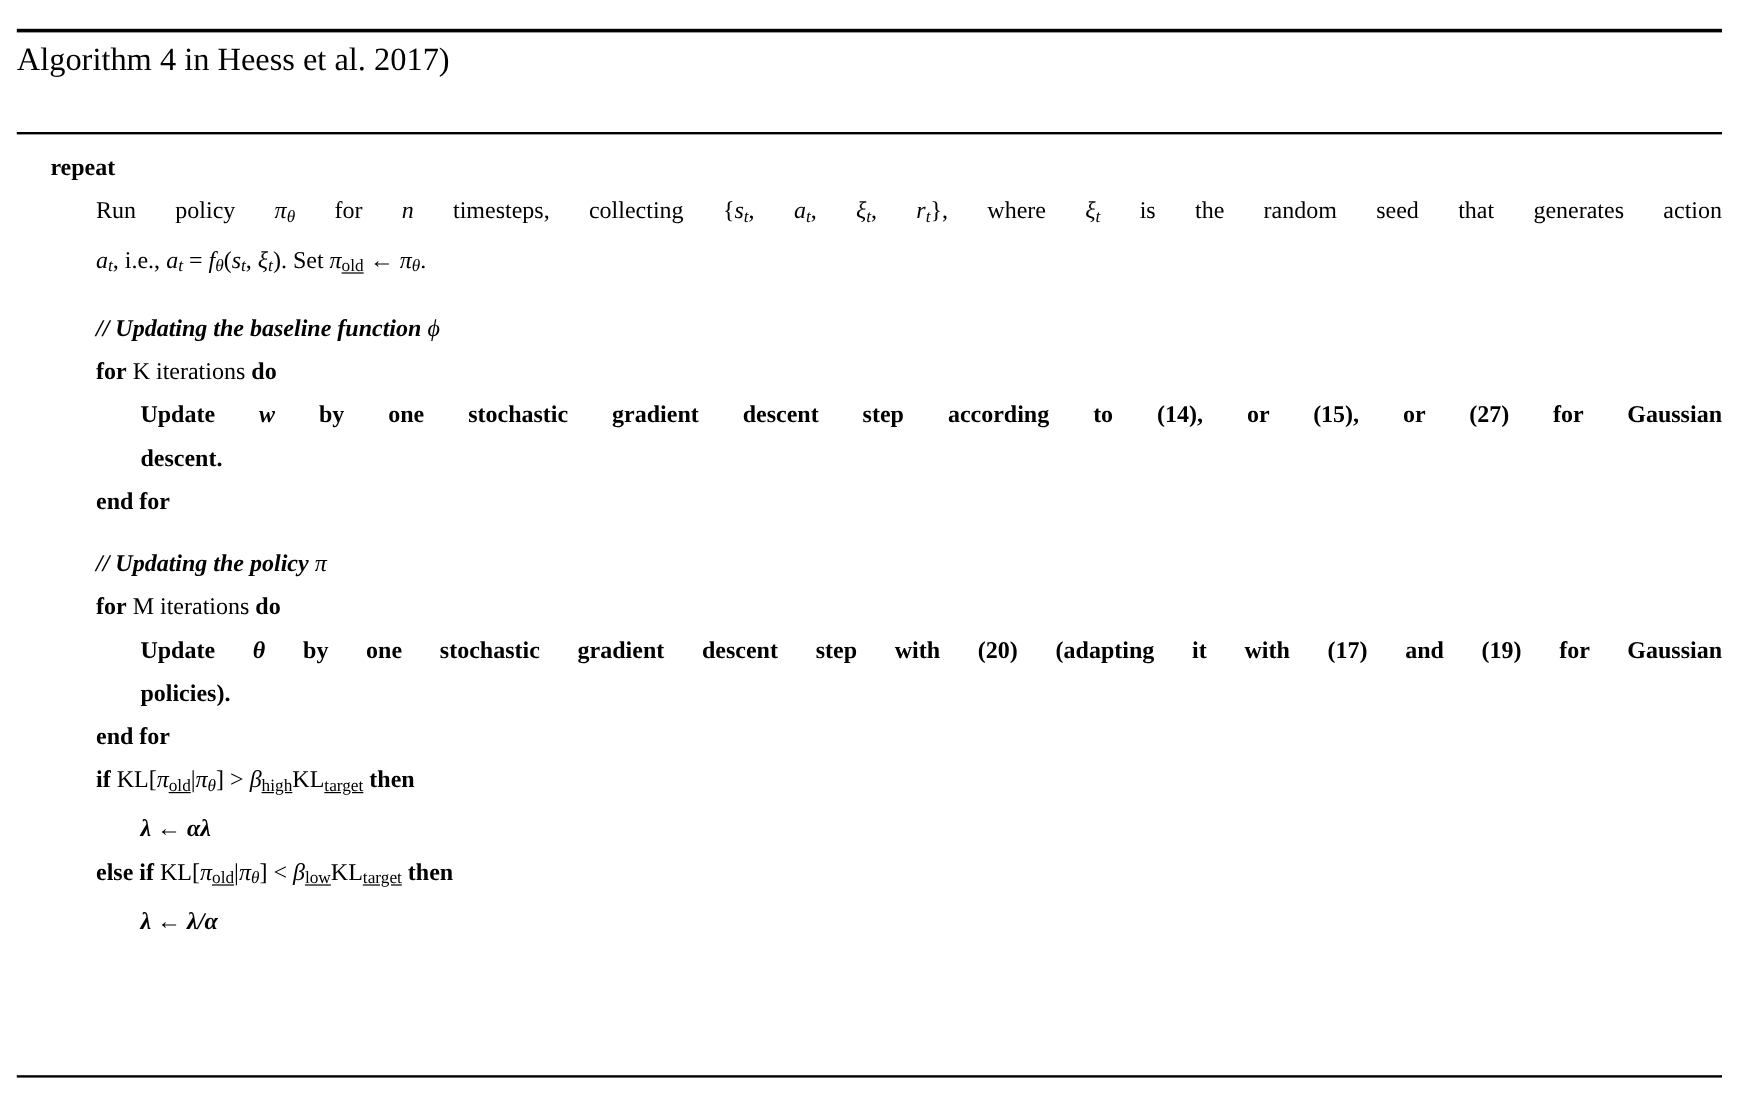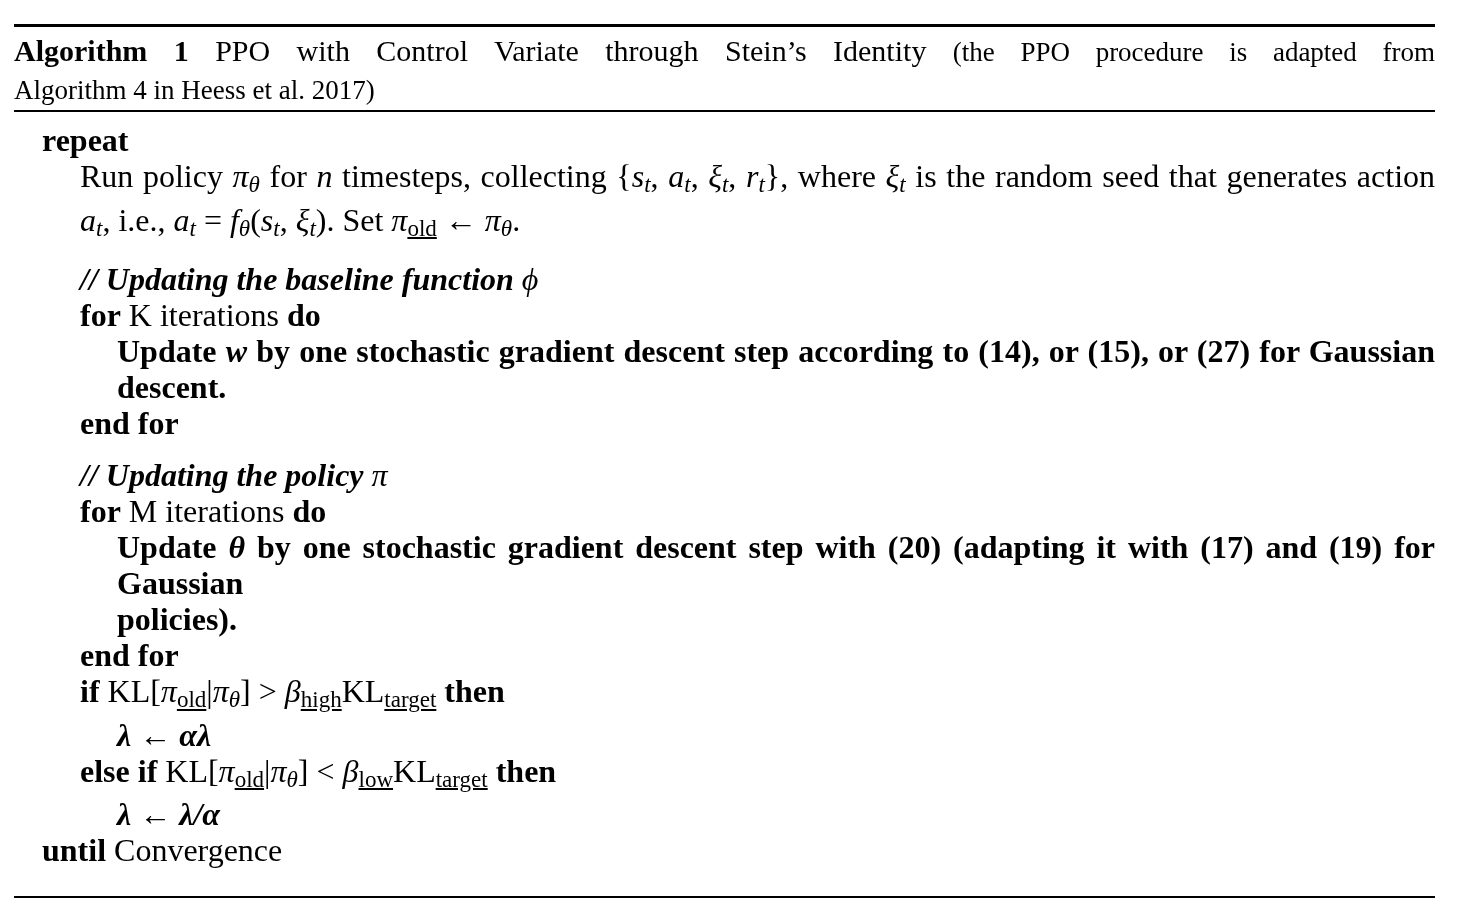--- a/index.html
+++ b/index.html
@@ -13,21 +13,21 @@
   .rule-top    { top:24px;  height:3px; }
   .rule-mid    { top:110px; height:2px; }
   .rule-bottom { top:896px; height:2px; }
 
   .title-block { position:absolute; left:14px; top:31px; width:1421px; }
   .title-line1 { font-size:30px; line-height:39px; text-align:justify; text-align-last:justify; }
   .title-line2 { font-size:27px; line-height:37px; }
   .title-label { font-weight:bold; }
   .title-small { font-size:27px; }
 
-  .algo { position:absolute; left:14px; top:112px; width:1421px; font-size:32px; }
+  .algo { position:absolute; left:14px; top:112px; width:1421px; font-size:20px; }
   .algo-line { line-height:36px; min-height:36px; }
   .algo-line.first { margin-top:10px; }
   .algo-line.gap   { margin-top:16px; }
   .indent-1 { padding-left:28px; }
   .indent-2 { padding-left:66px; }
   .indent-3 { padding-left:103px;font-weight:bold; }
   .justify  { text-align:justify; text-align-last:justify; }
 
   .s-r  { }
   .s-b  { font-weight:bold; }
@@ -36,23 +36,20 @@
   .s-ms { font-style:italic; font-size:0.72em; vertical-align:-0.2em; }
   .s-rs { font-size:0.72em; vertical-align:-0.2em;text-decoration:underline; }
 </style>
 </head>
 <body>
 
 <div class="page">
   <div class="rule rule-top"></div>
 
   <div class="title-block">
-    <div class="title-line1">
-      <span class="title-label">Algorithm 1</span><span> PPO with Control Variate through Stein’s Identity </span><span class="title-small">(the PPO procedure is adapted from</span>
-    </div>
     <div class="title-line2">
       <span class="title-small">Algorithm 4 in Heess et al. 2017)</span>
     </div>
   </div>
 
   <div class="rule rule-mid"></div>
 
   <div class="algo" id="algorithm-body">
       <div class="algo-line indent-1 first"><span class="s-b">repeat</span></div>
       <div class="algo-line indent-2 justify"><span class="s-r">Run policy </span><span class="s-m">π</span><span class="s-ms">θ</span><span class="s-r"> for </span><span class="s-m">n</span><span class="s-r"> timesteps, collecting {</span><span class="s-m">s</span><span class="s-ms">t</span><span class="s-r">, </span><span class="s-m">a</span><span class="s-ms">t</span><span class="s-r">, </span><span class="s-m">ξ</span><span class="s-ms">t</span><span class="s-r">, </span><span class="s-m">r</span><span class="s-ms">t</span><span class="s-r">}, where </span><span class="s-m">ξ</span><span class="s-ms">t</span><span class="s-r"> is the random seed that generates action</span></div>
@@ -64,17 +61,16 @@
       <div class="algo-line indent-2"><span class="s-b">end for</span></div>
       <div class="algo-line indent-2 gap"><span class="s-c">// Updating the policy </span><span class="s-m">π</span></div>
       <div class="algo-line indent-2"><span class="s-b">for</span><span class="s-r"> M iterations </span><span class="s-b">do</span></div>
       <div class="algo-line indent-3 justify"><span class="s-r">Update </span><span class="s-m">θ</span><span class="s-r"> by one stochastic gradient descent step with (20) (adapting it with (17) and (19) for Gaussian</span></div>
       <div class="algo-line indent-3"><span class="s-r">policies).</span></div>
       <div class="algo-line indent-2"><span class="s-b">end for</span></div>
       <div class="algo-line indent-2"><span class="s-b">if</span><span class="s-r"> KL[</span><span class="s-m">π</span><span class="s-rs">old</span><span class="s-r">|</span><span class="s-m">π</span><span class="s-ms">θ</span><span class="s-r">] &gt; </span><span class="s-m">β</span><span class="s-rs">high</span><span class="s-r">KL</span><span class="s-rs">target</span><span class="s-r"> </span><span class="s-b">then</span></div>
       <div class="algo-line indent-3"><span class="s-m">λ</span><span class="s-r"> ← </span><span class="s-m">α</span><span class="s-m">λ</span></div>
       <div class="algo-line indent-2"><span class="s-b">else if</span><span class="s-r"> KL[</span><span class="s-m">π</span><span class="s-rs">old</span><span class="s-r">|</span><span class="s-m">π</span><span class="s-ms">θ</span><span class="s-r">] &lt; </span><span class="s-m">β</span><span class="s-rs">low</span><span class="s-r">KL</span><span class="s-rs">target</span><span class="s-r"> </span><span class="s-b">then</span></div>
       <div class="algo-line indent-3"><span class="s-m">λ</span><span class="s-r"> ← </span><span class="s-m">λ/α</span></div>
-      <div class="algo-line indent-1"><span class="s-b">until</span><span class="s-r"> Convergence</span></div>
     </div>
 
   <div class="rule rule-bottom"></div>
 </div>
 
 </body></html>

